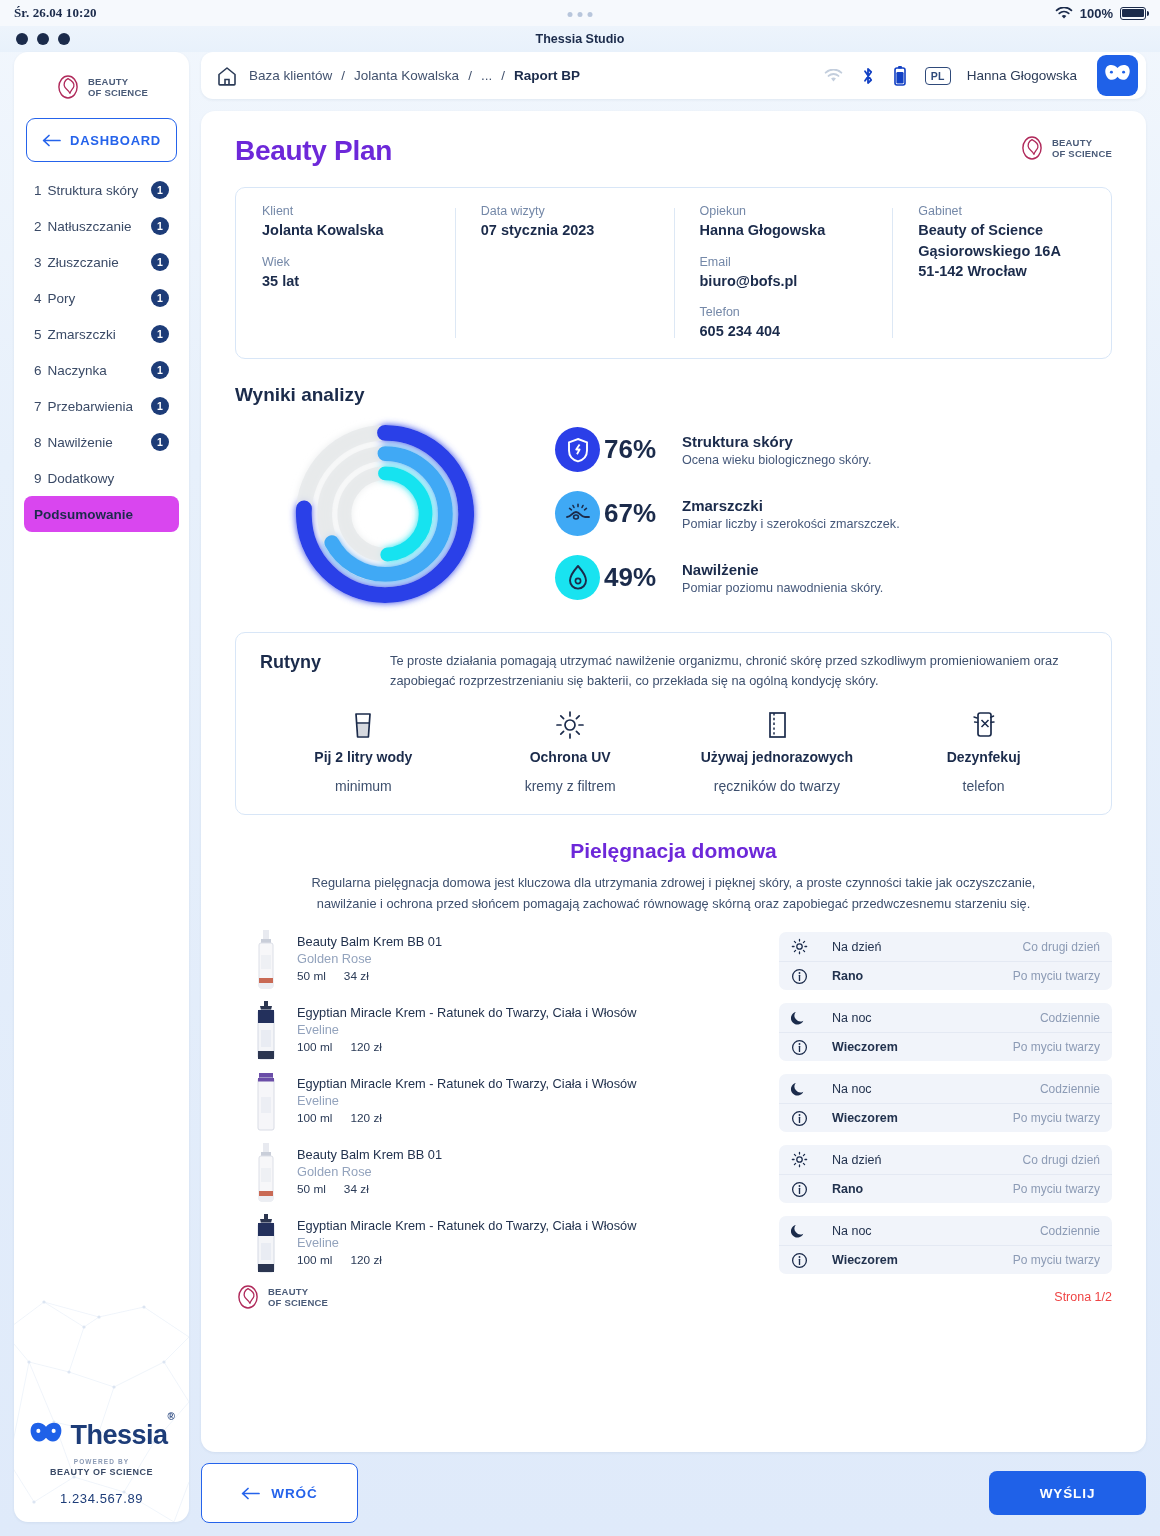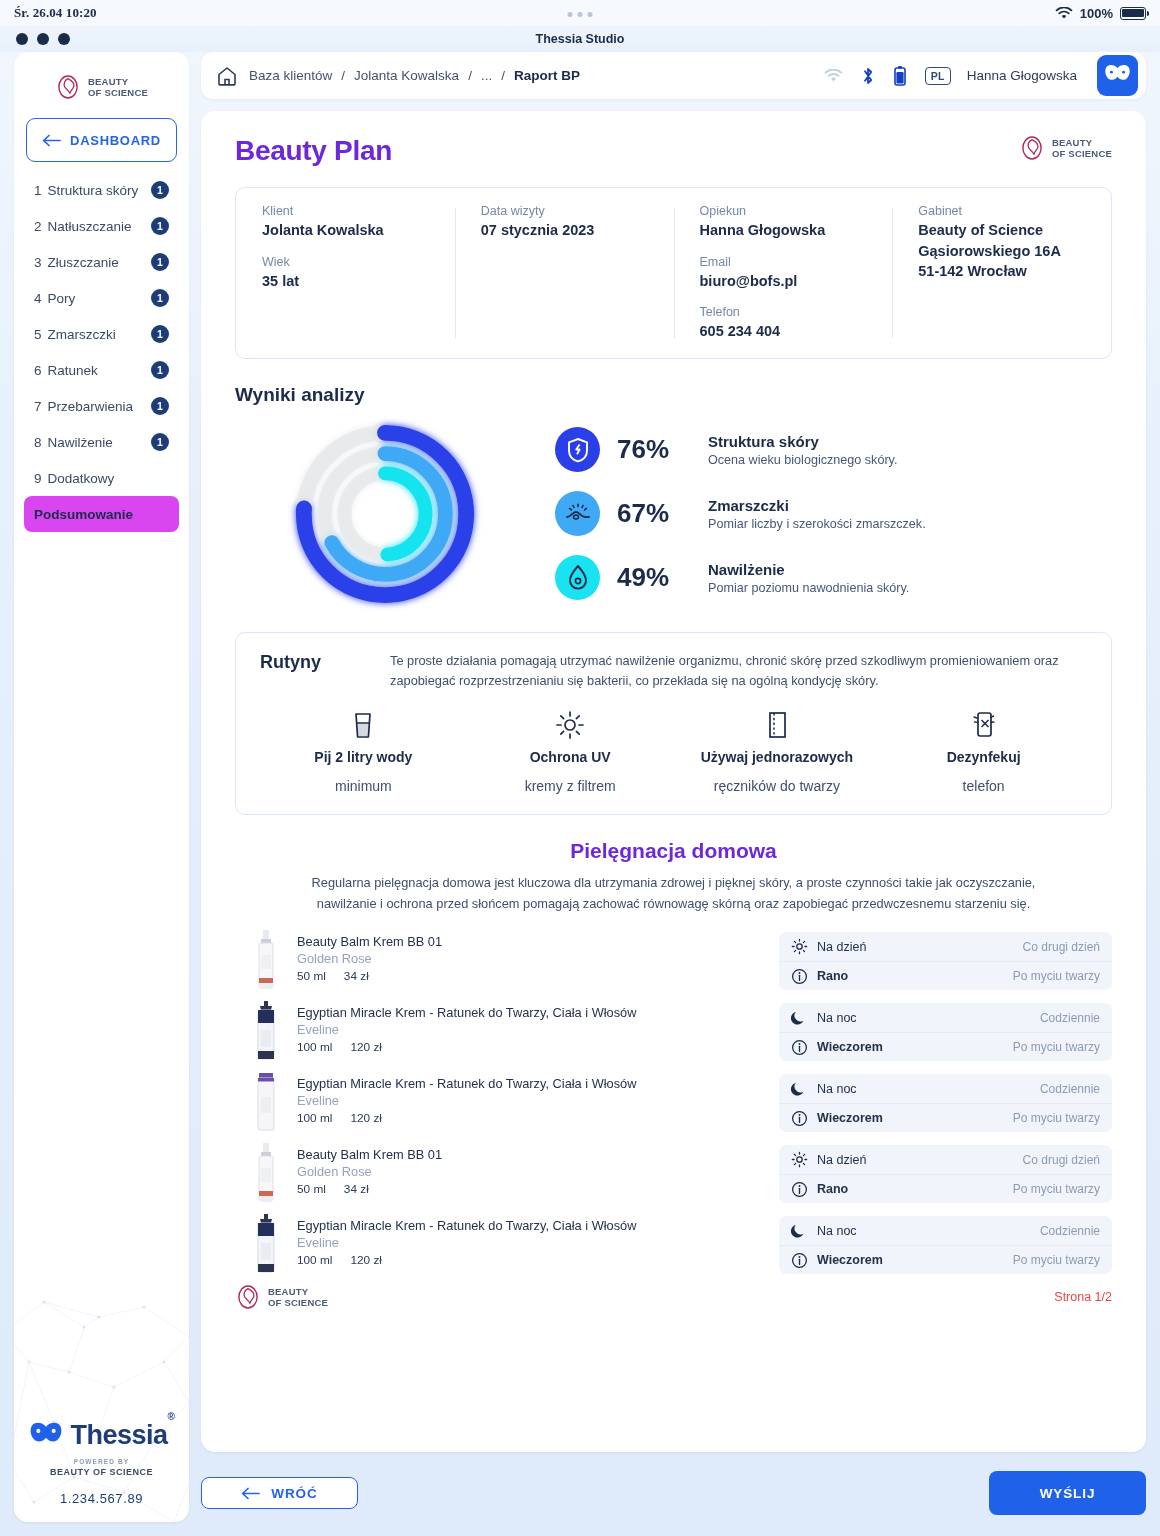--- a/index.html
+++ b/index.html
@@ -138,21 +138,21 @@
   .blk:last-child{margin-bottom:0;}
 
   
   .analysis-head{ display:flex; gap:24px; margin-top:24px; align-items:flex-start;}
   .sec-title{ font-size:19px; font-weight:800; color:#1b2b4b; flex:0 0 145px; padding-top:1px;}
   .sec-desc{ font-size:12.8px; color:#3d4f6d; line-height:1.62; flex:1;}
 
   .analysis-body{ display:flex; align-items:center; margin-top:8px; }
   .donut-wrap{ flex:0 0 300px; display:flex; justify-content:center; align-items:center; height:200px;}
   .metrics{ flex:1; display:flex; flex-direction:column; gap:19px; padding-left:20px;}
-  .metric{ display:flex; align-items:center; gap:17px;}
+  .metric{ display:flex; align-items:center; gap:4px;}
   .m-icon{ width:45px;height:45px;border-radius:50%;display:flex;align-items:center;justify-content:center;flex:0 0 45px;}
   .m-pct{ font-size:26px; font-weight:800; color:#1b2b4b; width:74px;}
   .m-name{ font-size:15px; font-weight:800; color:#1b2b4b; line-height:1.3;}
   .m-desc{ font-size:12.6px; color:#45587a; margin-top:1px;}
 
   
   .routine-card{
     margin-top:18px; border:1px solid #d8e6f7; border-radius:10px; padding:18px 24px 20px;
   }
   .rout-head{ display:flex; gap:22px; align-items:flex-start;}
@@ -168,34 +168,34 @@
 
   .prod-list{ margin-top:14px; display:flex; flex-direction:column; gap:9px;}
   .prod-row{ display:flex; gap:0; align-items:flex-start;}
   .prod-left{ flex:1; display:flex; gap:16px; padding-left:16px; align-items:flex-start;}
   .prod-img{ width:30px; height:62px; flex:0 0 30px; position:relative;}
   .prod-meta{ padding-top:6px;}
   .p-name{ font-size:12.8px; color:#22324e;}
   .p-brand{ font-size:12.8px; color:#93a3bd; margin-top:2px;}
   .p-row{ display:flex; gap:18px; margin-top:3px; font-size:11.8px; color:#2b3b57;}
   .prod-right{ flex:0 0 333px; border-radius:7px; overflow:hidden; margin-top:4px;}
-  .pr-line{ display:flex; align-items:center; height:29px; padding:0 12px; background:#f1f4fa; gap:9px;}
+  .pr-line{ display:flex; align-items:center; height:29px; padding:0 12px; background:#f1f4fa; gap:24px;}
   .pr-line + .pr-line{ border-top:1px solid #e4e9f3; }
   .pr-lbl{ font-size:12.5px; color:#22324e;}
   .pr-line.b .pr-lbl{ font-weight:700;}
   .pr-line .sp{ flex:1;}
   .pr-val{ font-size:12px; color:#8c9bb5;}
 
   .doc-foot{ display:flex; align-items:center; justify-content:space-between; margin-top:10px;}
   .page-no{ font-size:12.5px; color:#ef4444;}
 
   
   .footbar{ height:58px; flex:0 0 58px; display:flex; align-items:center; justify-content:space-between;}
   .btn-back{
-    width:157px;height:32px;border:1.5px solid #2563eb;border-radius:8px;background:#fff;
+    width:157px;height:60px;border:1.5px solid #2563eb;border-radius:8px;background:#fff;
     color:#2563eb;font-weight:800;font-size:13.5px;letter-spacing:.9px;
     display:flex;align-items:center;justify-content:center;gap:11px;cursor:pointer;
   }
   .btn-send{
     width:157px;height:44px;border:none;border-radius:8px;background:#1f61e8;color:#fff;
     font-weight:800;font-size:13.5px;letter-spacing:.9px;
     display:flex;align-items:center;justify-content:center;cursor:pointer;
   }
   svg{display:block;}
 </style>
@@ -280,21 +280,21 @@
           <span class="lbl">Pory</span>
           <span class="badge">1</span>
         </div>
         <div class="nav-item">
           <span class="num">5</span>
           <span class="lbl">Zmarszczki</span>
           <span class="badge">1</span>
         </div>
         <div class="nav-item">
           <span class="num">6</span>
-          <span class="lbl">Ratunek</span>
+          <span class="lbl">Naczynka</span>
           <span class="badge">1</span>
         </div>
         <div class="nav-item">
           <span class="num">7</span>
           <span class="lbl">Przebarwienia</span>
           <span class="badge">1</span>
         </div>
         <div class="nav-item">
           <span class="num">8</span>
           <span class="lbl">Nawilżenie</span>

